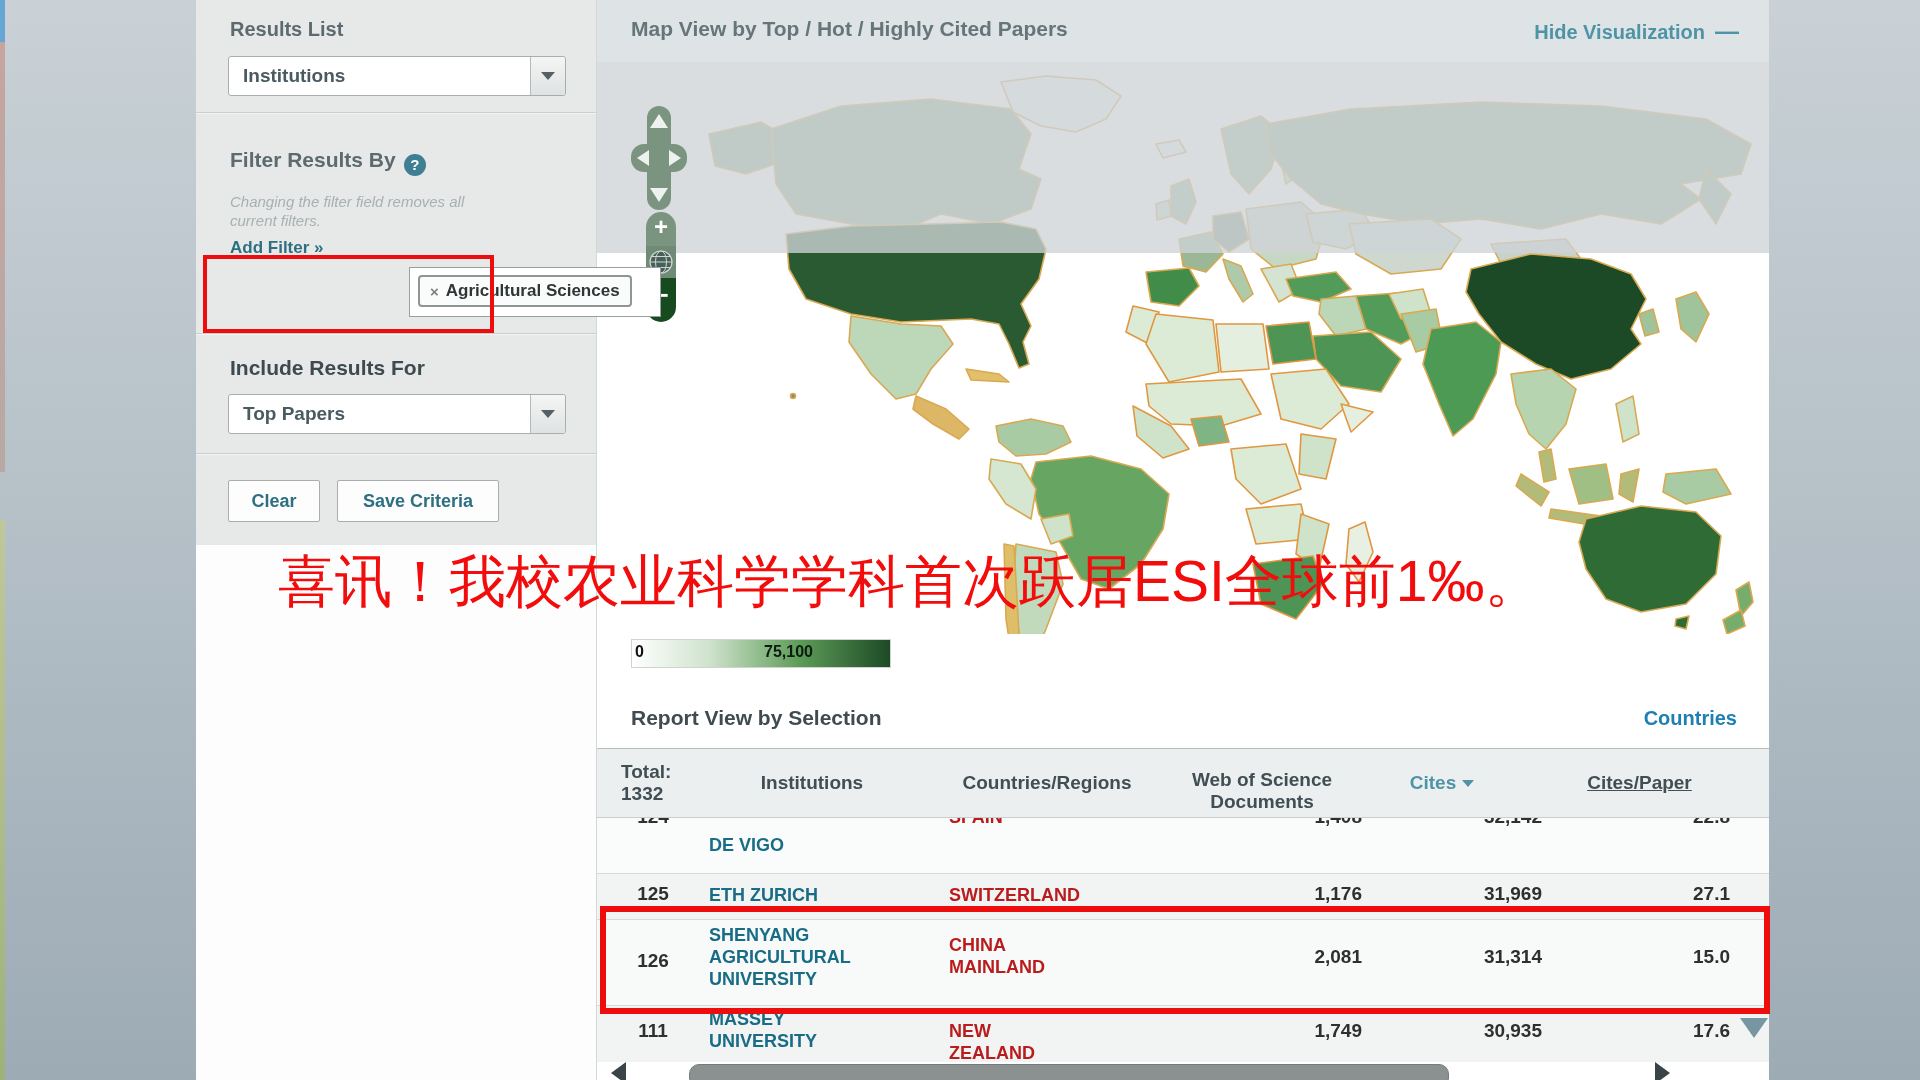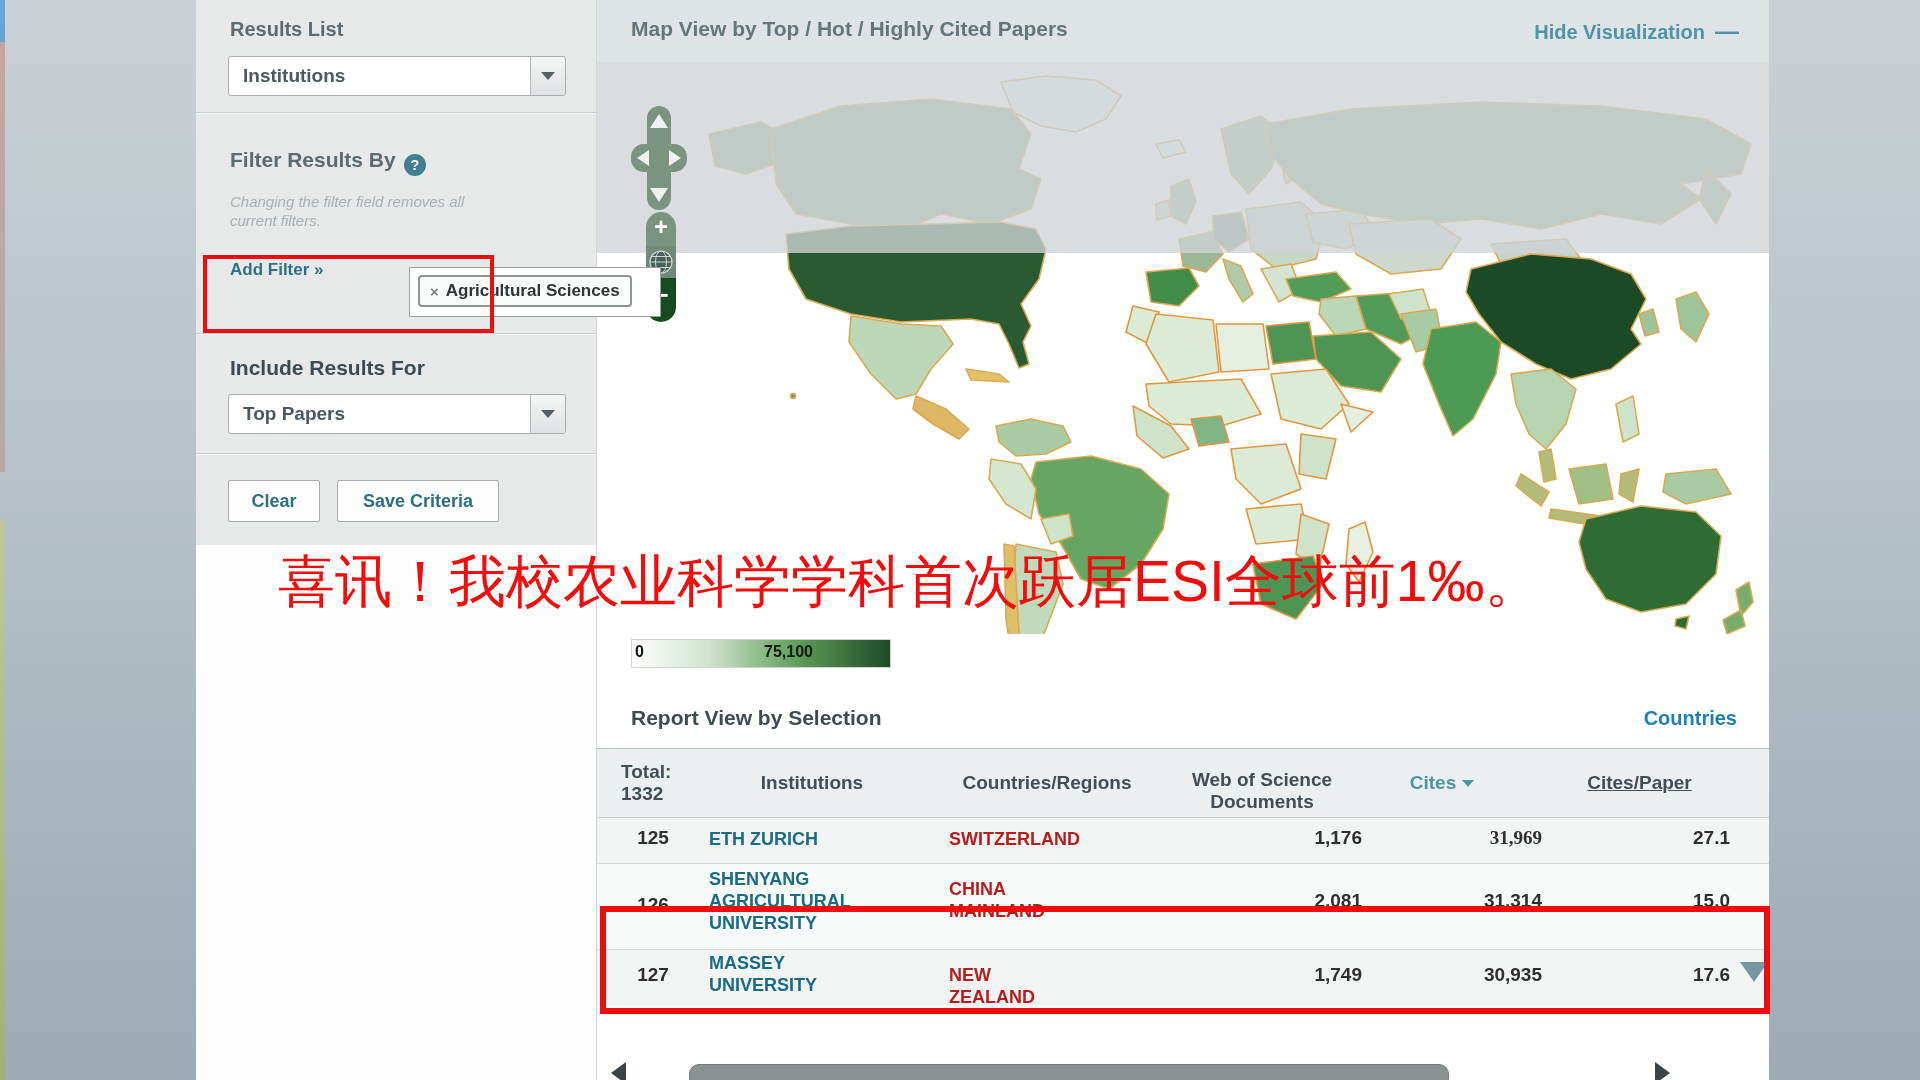--- a/index.html
+++ b/index.html
@@ -19,21 +19,21 @@
   .sb-note{position:absolute;left:34px;font-style:italic;color:#a7b0b3;font-size:15px;line-height:19px;}
   .dropdown{position:absolute;left:32px;width:338px;height:40px;background:#fff;border:1px solid #a9adad;border-radius:3px;box-sizing:border-box;}
   .dd-text{position:absolute;left:14px;top:8px;font-size:19px;font-weight:bold;color:#4b5a60;}
   .dd-btn{position:absolute;right:0;top:0;width:34px;height:100%;border-left:1px solid #b5b9b9;
           background:linear-gradient(180deg,#f4f5f5,#dfe2e2);border-radius:0 3px 3px 0;}
   .dd-caret{position:absolute;left:10px;top:15px;width:0;height:0;border-left:7px solid transparent;border-right:7px solid transparent;border-top:8px solid #556064;}
   .divider{position:absolute;left:196px;width:400px;height:0;border-top:1px solid #c9cfd0;border-bottom:1px solid #f3f5f5;}
   .help-circle{display:inline-block;width:22px;height:22px;border-radius:50%;background:#3f7f94;color:#fff;
                font-size:15px;font-weight:bold;text-align:center;line-height:22px;vertical-align:-3px;margin-left:8px;}
   .teal-link{color:#2d7082;font-weight:bold;}
-  #add-filter{position:absolute;left:34px;top:238px;font-size:17px;z-index:1;margin-top:22px;}
+  #add-filter{position:absolute;left:34px;top:238px;font-size:17px;z-index:1;}
   #filter-field{position:absolute;left:213px;top:267px;width:250px;height:48px;background:#fff;border:1px solid #9aa0a0;z-index:2;}
   #filter-tag{position:absolute;left:8px;top:7px;height:32px;border:2px solid #8f9596;border-radius:4px;background:#fafbfb;
               display:inline-flex;align-items:center;padding:0 10px;box-sizing:border-box;}
   #filter-tag .x{color:#7c8284;font-weight:bold;font-size:15px;margin-right:7px;}
   #filter-tag .t{color:#303637;font-weight:bold;font-size:17px;white-space:nowrap;}
   .btn{position:absolute;top:480px;height:42px;background:#fdfdfd;border:1px solid #a9adad;border-radius:2px;
        font-weight:bold;color:#2d7082;font-size:18px;text-align:center;box-sizing:border-box;}
   
   .redbox{position:absolute;border:4px solid #ee0d0d;z-index:40;}
 
@@ -291,39 +291,47 @@
         <span>Web of Science</span><br>
         <span>Documents</span>
       </div>
       <div class="th" id="th-cites">
         <span>Cites</span><span class="sort-caret"></span>
       </div>
       <div class="th" id="th-cpp">Cites/Paper</div>
     </div>
 
     <div id="rows-viewport">
+      <div class="trow" id="row124">
+        <span class="cell rank" style="top:-12px;">124</span>
+        <span class="cell inst" style="top:16px;">DE VIGO</span>
+        <span class="cell ctry" style="top:-12px;">SPAIN</span>
+        <span class="cell docs" style="top:-12px;">1,408</span>
+        <span class="cell cites" style="top:-12px;">32,142</span>
+        <span class="cell cpp" style="top:-12px;">22.8</span>
+      </div>
       <div class="trow" id="row125">
         <span class="cell rank" style="top:9px;">125</span>
         <span class="cell inst" style="top:10px;">ETH ZURICH</span>
         <span class="cell ctry" style="top:10px;">SWITZERLAND</span>
         <span class="cell docs" style="top:9px;"></span>
         <span class="cell docs" style="top:9px;">1,176</span>
-        <span class="cell cites" style="top:9px;font-family:Liberation Serif, serif;">31,969</span>
+        <span class="cell cites" style="top:9px;">31,969</span>
         <span class="cell cpp" style="top:9px;">27.1</span>
       </div>
       <div class="trow" id="row126">
         <span class="cell rank" style="top:30px;">126</span>
         <span class="cell inst" style="top:4px;">SHENYANG AGRICULTURAL UNIVERSITY</span>
         <span class="cell ctry" style="top:14px;">CHINA MAINLAND</span>
         <span class="cell docs" style="top:26px;">2,081</span>
         <span class="cell cites" style="top:26px;">31,314</span>
         <span class="cell cpp" style="top:26px;">15.0</span>
       </div>
       <div class="trow" id="row127">
-        <span class="cell rank" style="top:14px;">127</span>
+        <span class="cell rank" style="top:14px;">111</span>
         <span class="cell inst" style="top:2px;">MASSEY UNIVERSITY</span>
         <span class="cell ctry" style="top:14px;">NEW ZEALAND</span>
         <span class="cell docs" style="top:14px;">1,749</span>
         <span class="cell cites" style="top:14px;">30,935</span>
         <span class="cell cpp" style="top:14px;">17.6</span>
         <span class="scroll-down-arrow"></span>
         <span class="dashes"></span>
       </div>
     </div>
 

